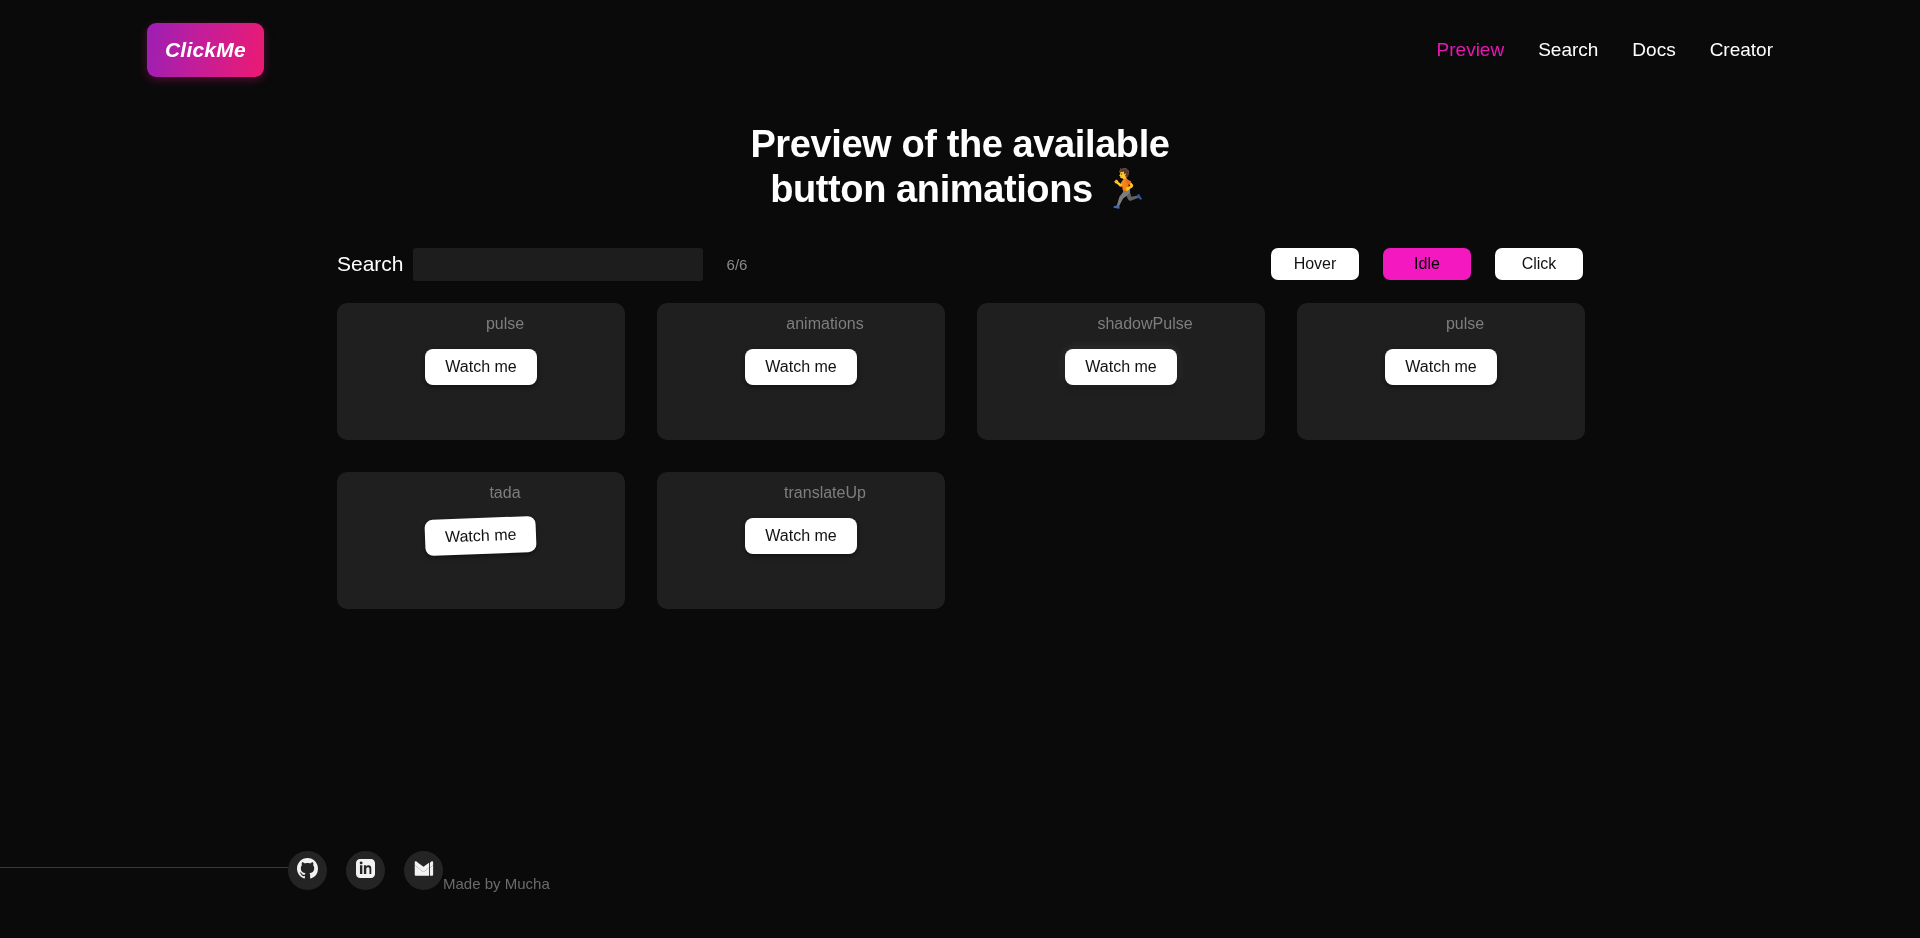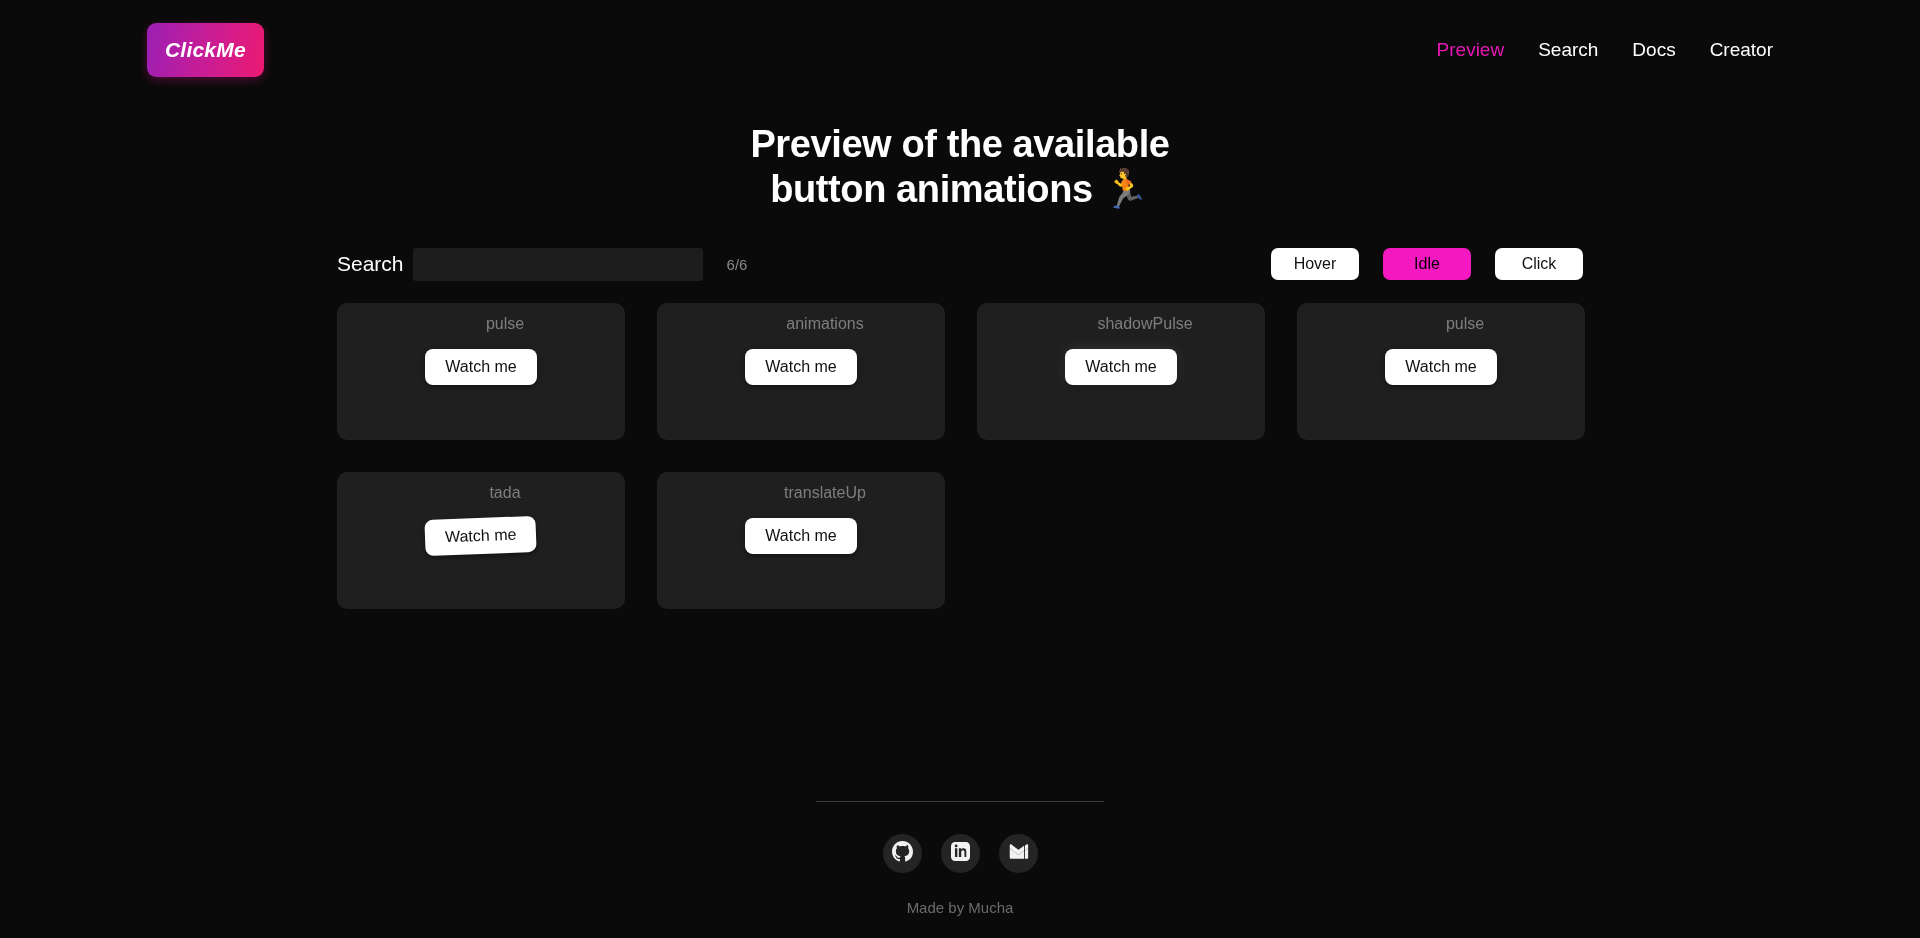--- a/index.html
+++ b/index.html
@@ -181,21 +181,21 @@
     cursor: pointer;
     box-shadow: 0 2px 5px rgba(0,0,0,0.45);
   }
   .card.tilt .watch-btn { transform: rotate(-2.2deg); }
   .card.shadow-strong .watch-btn { box-shadow: 0 0 12px rgba(255,255,255,0.12), 0 3px 6px rgba(0,0,0,0.6); }
 
   
   .footer {
     flex: 0 0 auto;
     display: flex;
-    flex-direction: column;
+    flex-direction: row;
     align-items: center;
     padding-bottom: 22px;
   }
 
   .divider {
     width: 288px;
     height: 1px;
     background: #3a3a3a;
     margin-bottom: 32px;
   }

